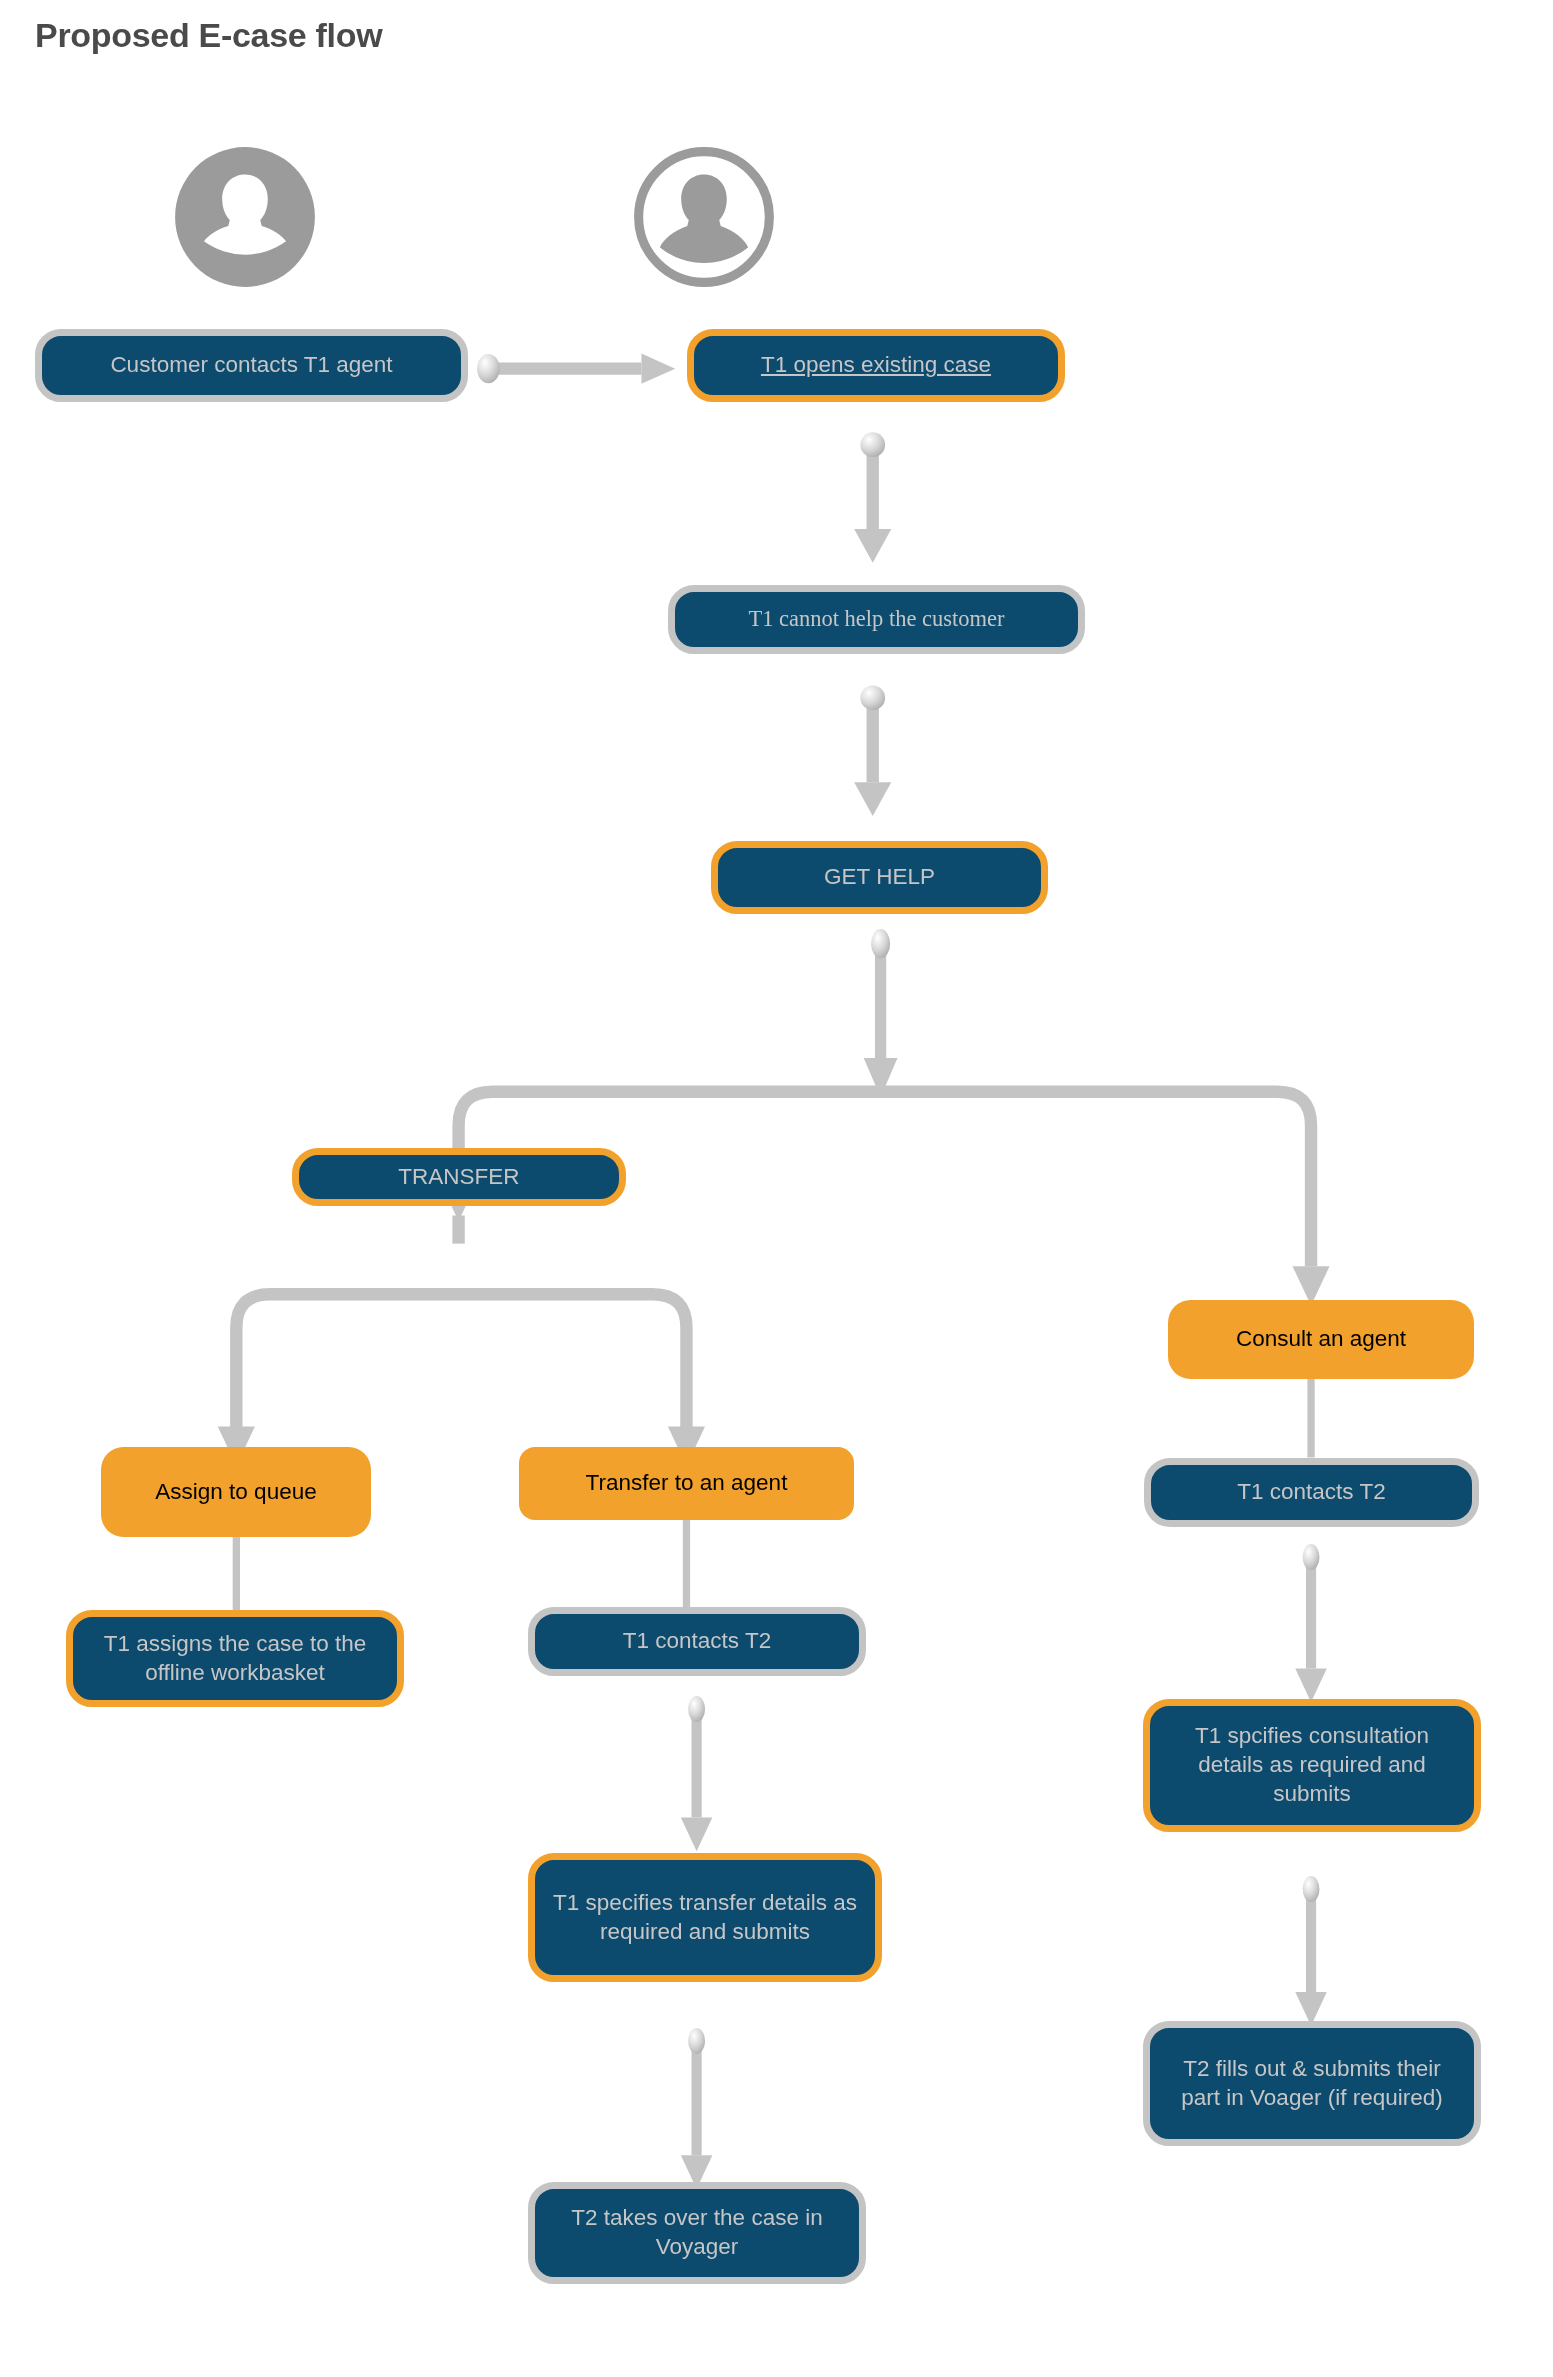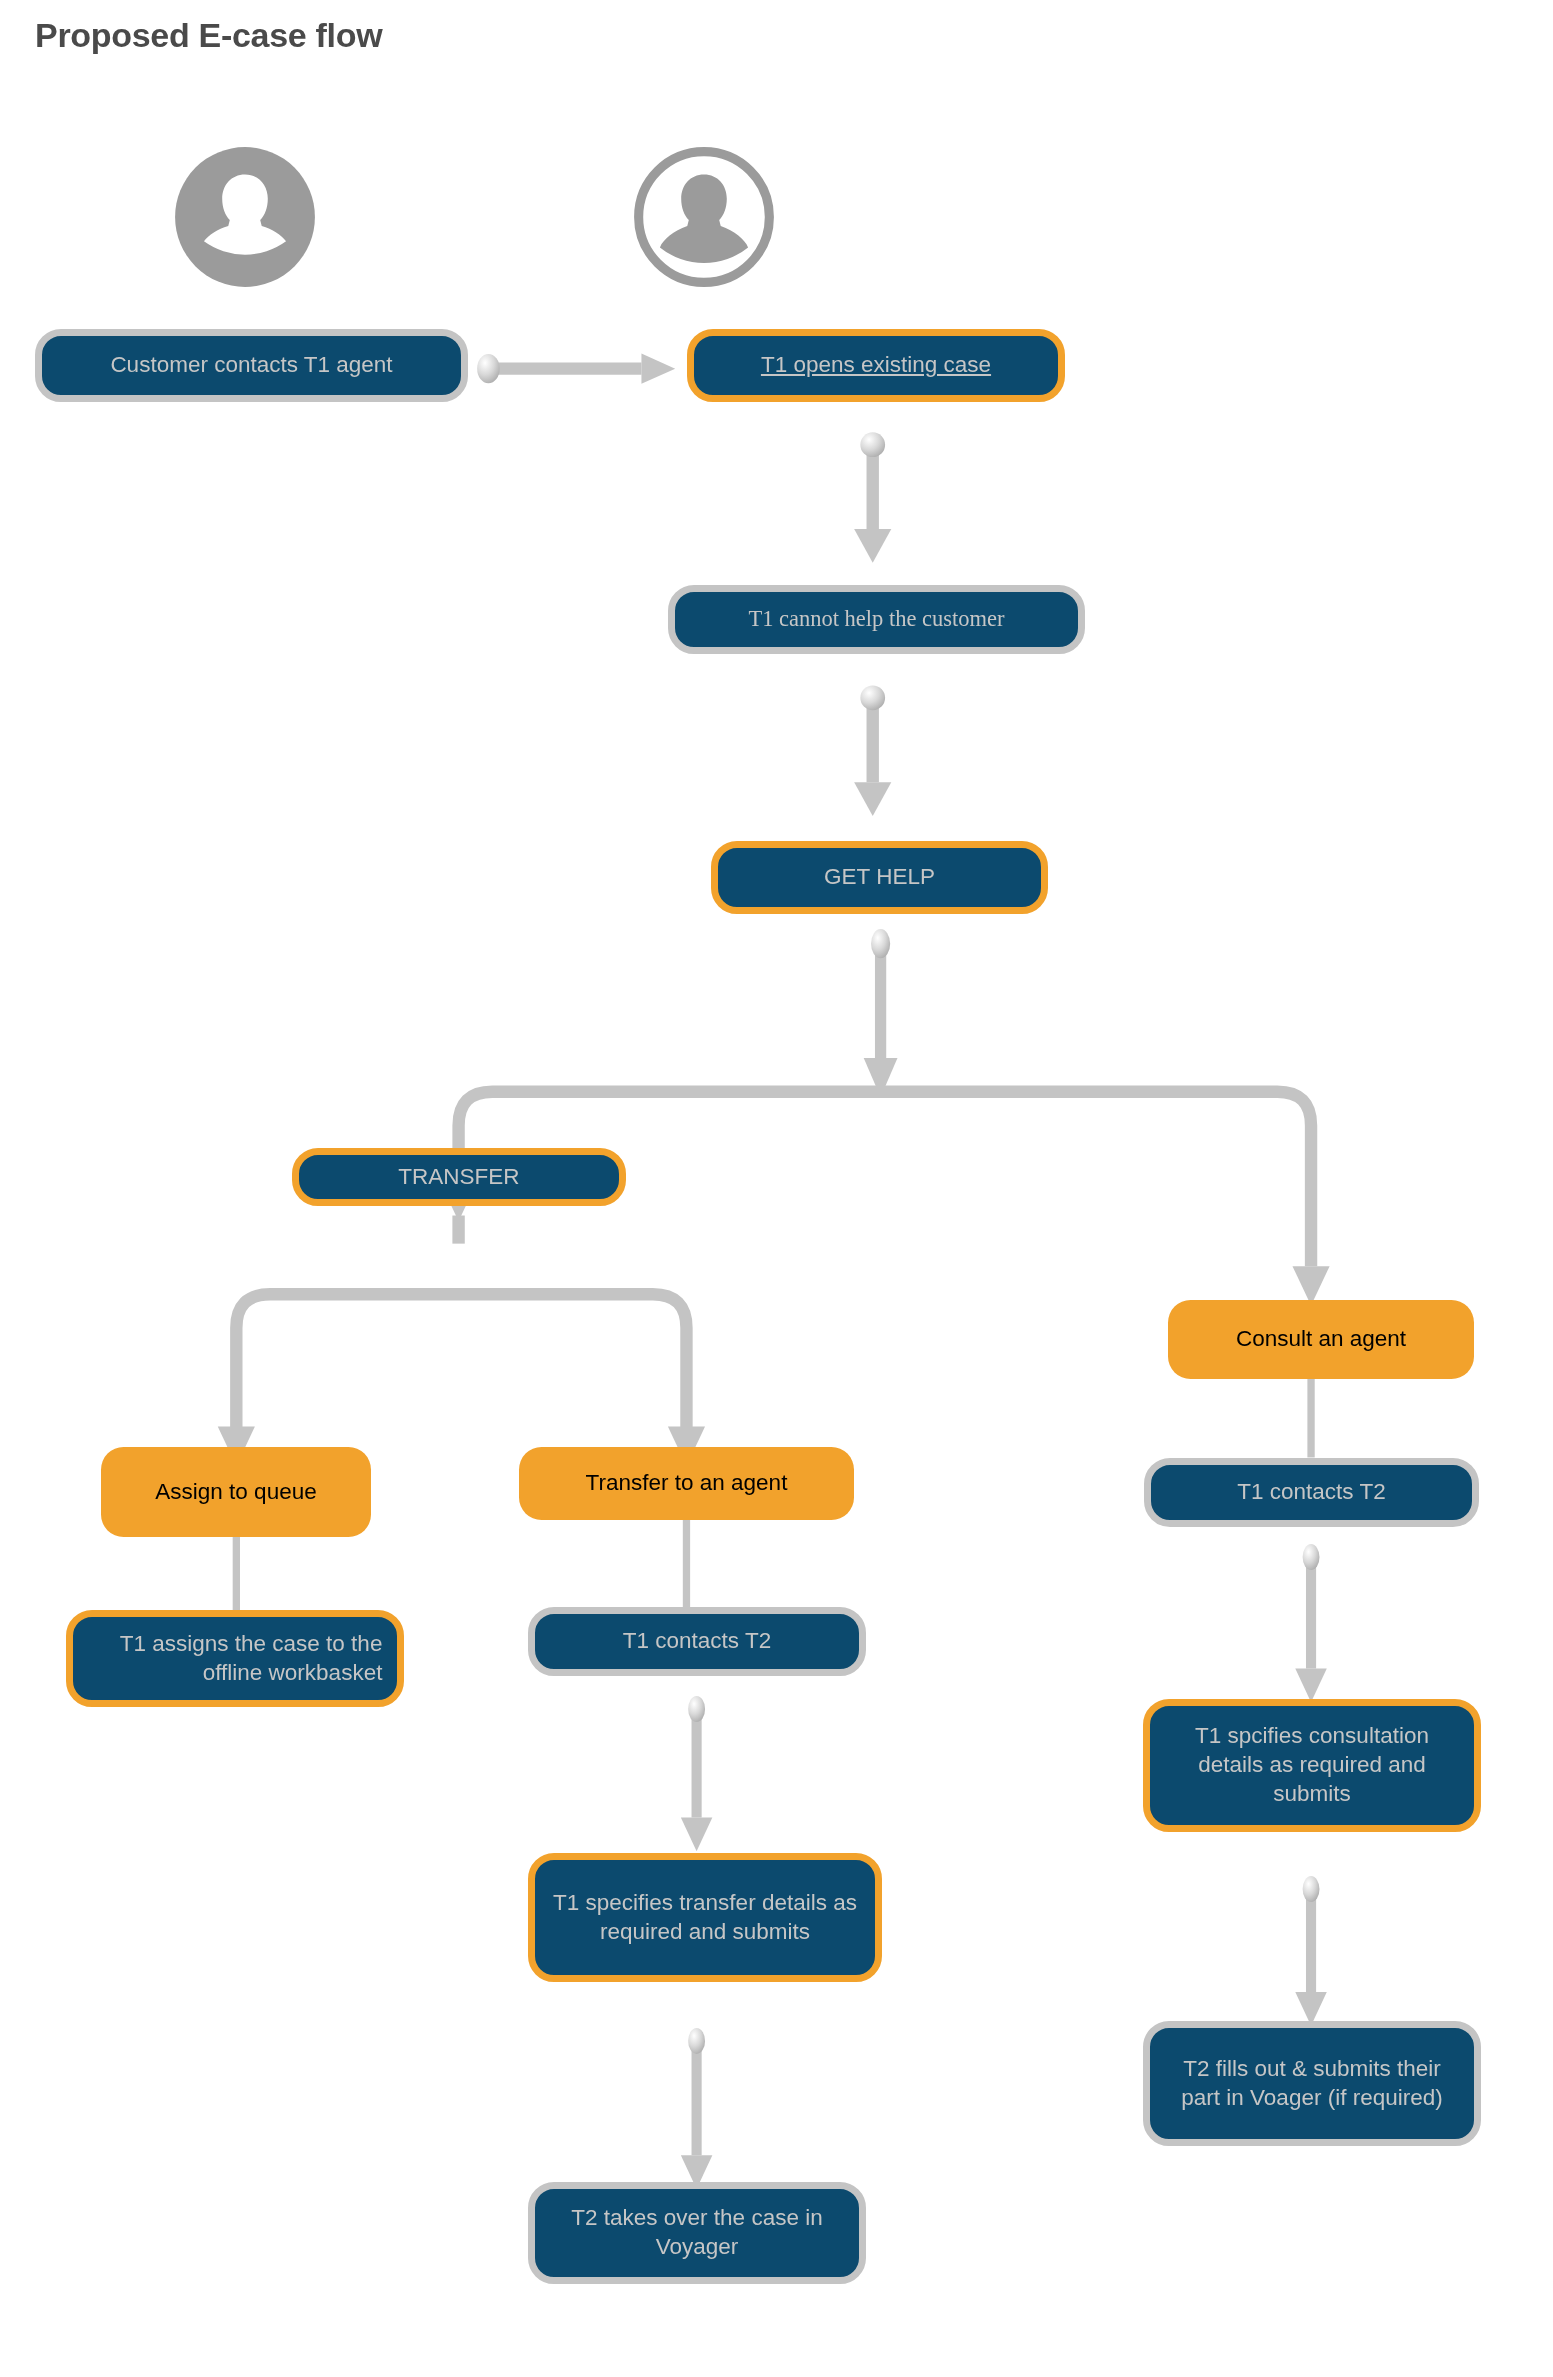--- a/index.html
+++ b/index.html
@@ -192,29 +192,29 @@
 </div>
 
 <div class="node filled" style="left:1168px; top:1300px; width:306px; height:79px;">
   <span class="node-label">Consult an agent</span>
 </div>
 
 <div class="node filled" style="left:101px; top:1447px; width:270px; height:90px;">
   <span class="node-label">Assign to queue</span>
 </div>
 
-<div class="node filled" style="left:519px; top:1447px; width:335px; height:73px;">
+<div class="node filled" style="left:519px; top:1447px; width:335px; height:73px;border-radius:16px;">
   <span class="node-label">Transfer to an agent</span>
 </div>
 
 <div class="node gray" style="left:1144px; top:1458px; width:335px; height:69px;">
   <span class="node-label">T1 contacts T2</span>
 </div>
 
-<div class="node orange" style="left:66px; top:1610px; width:338px; height:97px;text-align:right;">
+<div class="node orange" style="left:66px; top:1610px; width:338px; height:97px;">
   <span class="node-label">T1 assigns the case to the offline workbasket</span>
 </div>
 
 <div class="node gray" style="left:528px; top:1607px; width:338px; height:69px;">
   <span class="node-label">T1 contacts T2</span>
 </div>
 
 <div class="node orange" style="left:1143px; top:1699px; width:338px; height:133px;">
   <span class="node-label">T1 spcifies consultation details as required and submits</span>
 </div>

